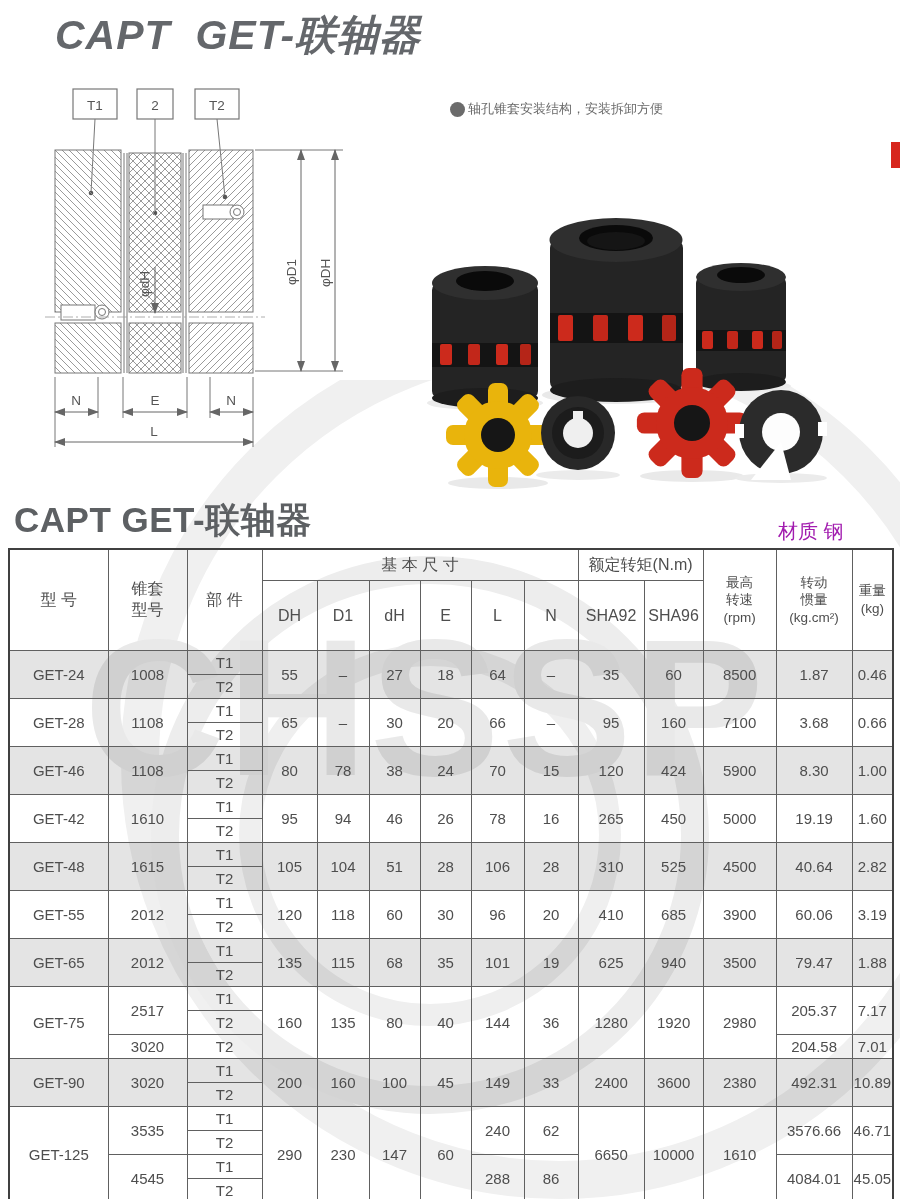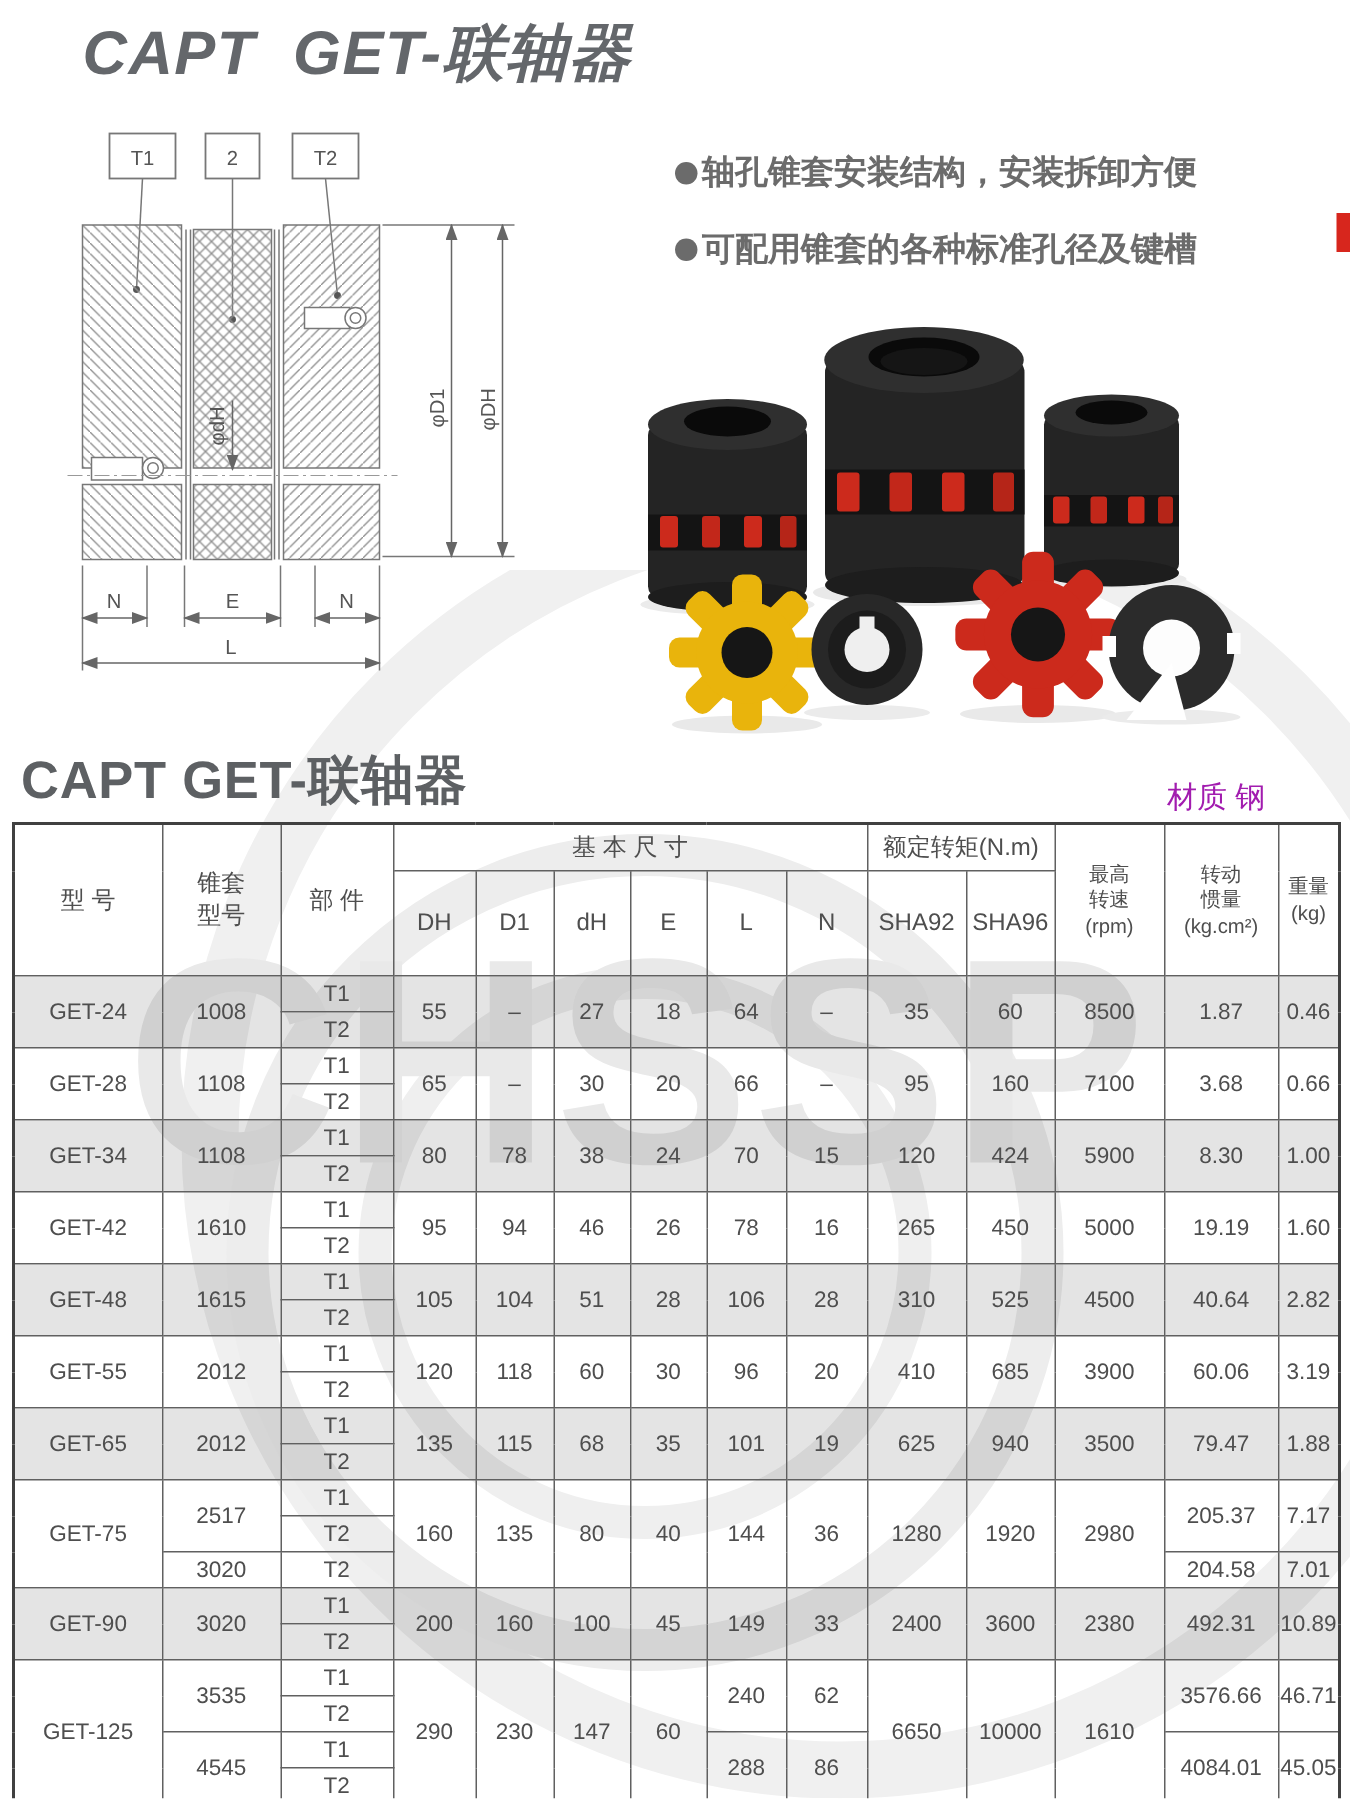--- a/index.html
+++ b/index.html
@@ -1,21 +1,21 @@
 <!DOCTYPE html>
 <html><head>
 <meta charset="utf-8">
 <style>
   html,body{margin:0;padding:0;background:#fff;}
   .page{position:relative;width:900px;height:1199px;background:#fff;overflow:hidden;
         font-family:"Liberation Sans","DejaVu Sans",sans-serif;}
   .title{position:absolute;left:55px;top:8px;font-size:41px;font-weight:900;font-style:italic;
          color:#64676b;letter-spacing:1px;white-space:pre;z-index:2;}
   .bullets{position:absolute;left:450px;top:100px;z-index:2;}
-  .bullet-line{display:flex;align-items:center;margin-bottom:21px;color:#6b6b6b;font-size:22px;font-weight:bold;}
+  .bullet-line{display:flex;align-items:center;margin-bottom:21px;color:#6b6b6b;font-size:13px;}
   .bullet-dot{width:15px;height:15px;border-radius:50%;background:#6b6b6b;margin-right:3px;flex:0 0 auto;}
   .red-tab{position:absolute;right:0;top:142px;width:9px;height:26px;background:#d7261d;z-index:3;}
   .section-head{position:absolute;left:14px;top:497px;font-size:35px;font-weight:bold;color:#5d6063;z-index:2;letter-spacing:0.5px;}
   .material{position:absolute;left:778px;top:518px;font-size:20px;color:#a21caf;z-index:2;}
   .wm{position:absolute;left:0;top:380px;z-index:0;}
   .diagram{position:absolute;left:25px;top:85px;z-index:2;}
   .photo{position:absolute;left:400px;top:185px;z-index:1;}
   .dia-box{fill:#fff;stroke:#777;stroke-width:1.2;}
   .dia-ln{stroke:#777;stroke-width:1;fill:none;}
   .dia-dim{stroke:#666;stroke-width:1;fill:none;}
@@ -118,24 +118,20 @@
     <line class="dia-dim" x1="185" y1="327" x2="228" y2="327" marker-start="url(#ar)" marker-end="url(#ar)"></line>
     <text class="dia-tx" x="206" y="320" text-anchor="middle">N</text>
     <line class="dia-dim" x1="30" y1="357" x2="228" y2="357" marker-start="url(#ar)" marker-end="url(#ar)"></line>
     <text class="dia-tx" x="129" y="351" text-anchor="middle">L</text>
   </svg>
 
   <div class="bullets">
     <div class="bullet-line">
       <span class="bullet-dot"></span>
       <span>轴孔锥套安装结构，安装拆卸方便</span>
-    </div>
-    <div class="bullet-line">
-      <span class="bullet-dot"></span>
-      <span>可配用锥套的各种标准孔径及键槽</span>
     </div>
   </div>
 
   <svg class="photo" width="500" height="305" viewBox="0 0 500 305">
     <defs>
       <g id="sp8">
         <g>
           <rect x="-10" y="-52" width="20" height="30" rx="7"></rect>
           <rect x="-10" y="-52" width="20" height="30" rx="7" transform="rotate(45)"></rect>
           <rect x="-10" y="-52" width="20" height="30" rx="7" transform="rotate(90)"></rect>
@@ -287,21 +283,21 @@
           <td rowspan="2">95</td>
           <td rowspan="2">160</td>
           <td rowspan="2">7100</td>
           <td rowspan="2">3.68</td>
           <td rowspan="2">0.66</td>
         </tr>
         <tr>
           <td>T2</td>
         </tr>
         <tr class="gray">
-          <td rowspan="2">GET-34</td>
+          <td rowspan="2">GET-46</td>
           <td rowspan="2">1108</td>
           <td>T1</td>
           <td rowspan="2">80</td>
           <td rowspan="2">78</td>
           <td rowspan="2">38</td>
           <td rowspan="2">24</td>
           <td rowspan="2">70</td>
           <td rowspan="2">15</td>
           <td rowspan="2">120</td>
           <td rowspan="2">424</td>

